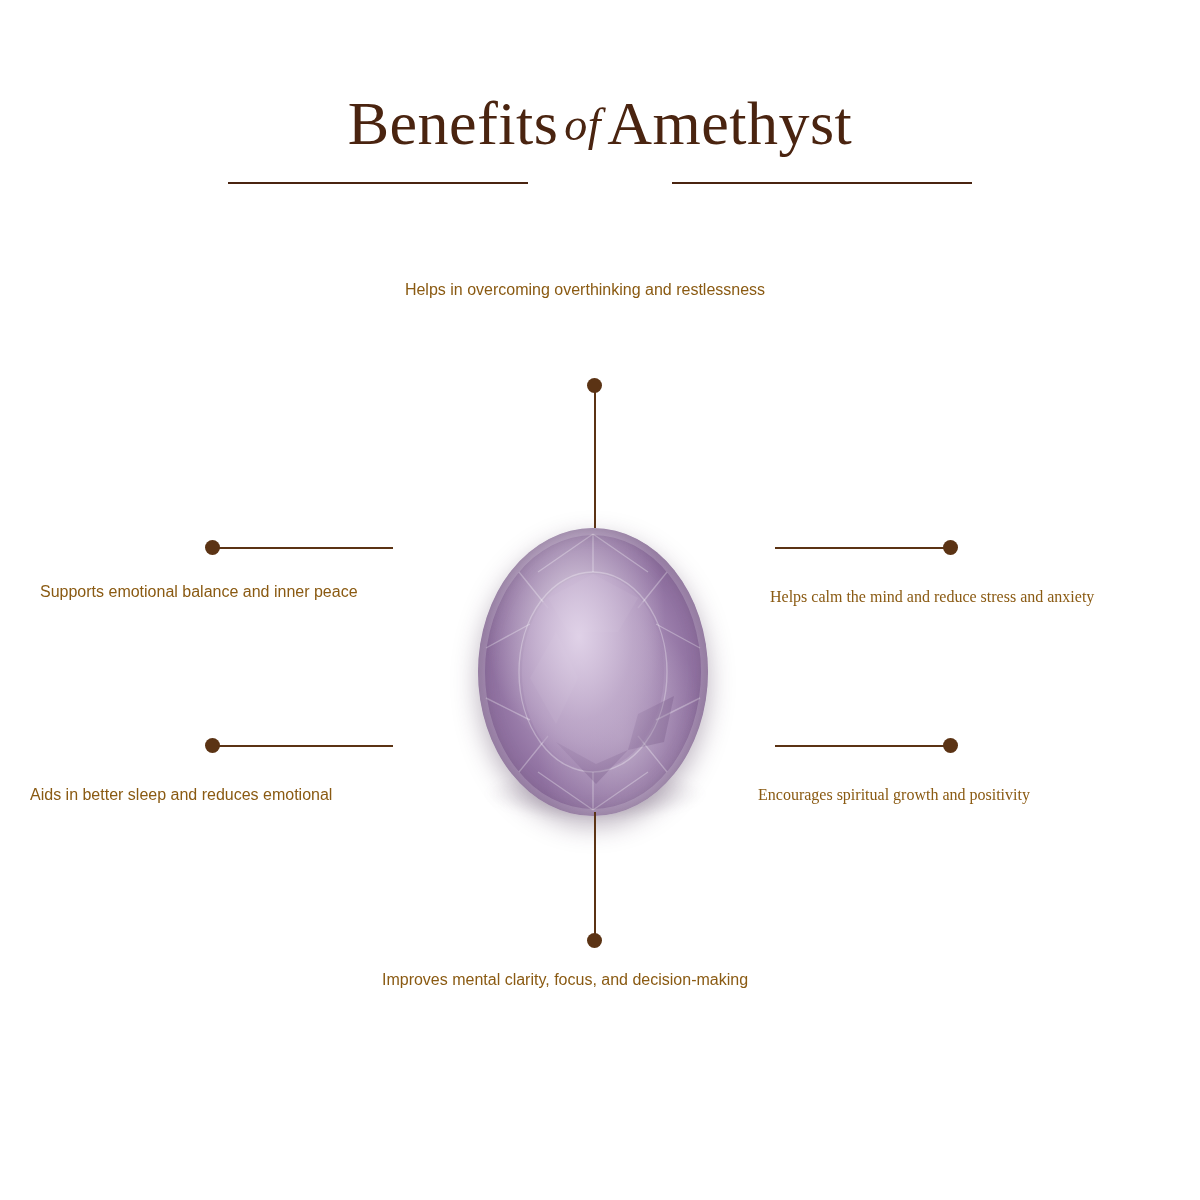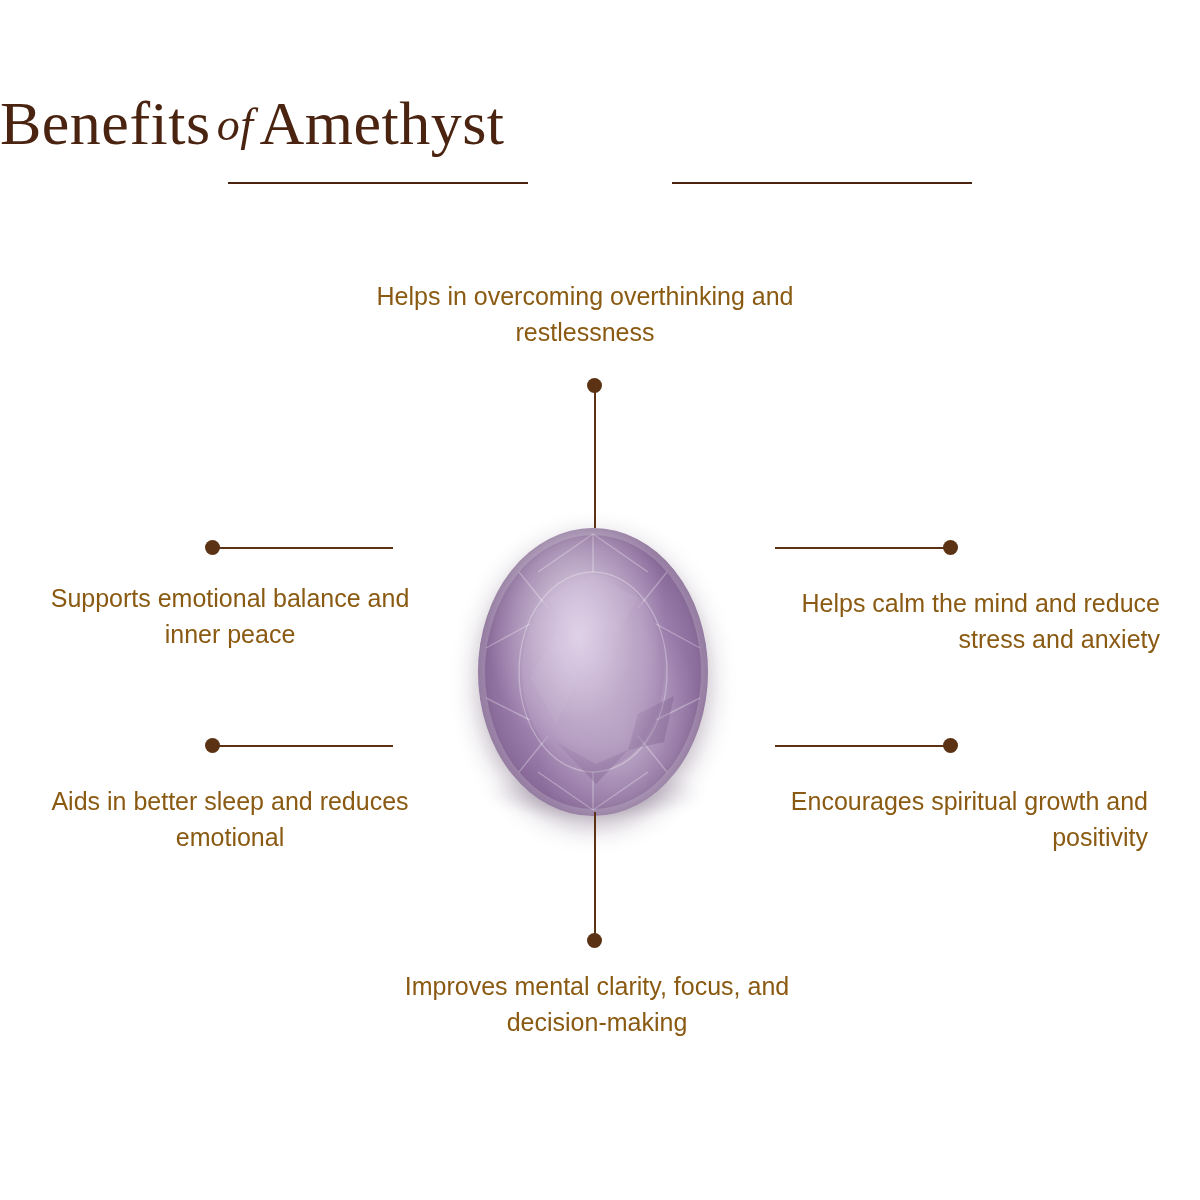--- a/index.html
+++ b/index.html
@@ -14,20 +14,21 @@
     font-family: "Liberation Sans", sans-serif;
     overflow: hidden;
   }
 
   
   .title-wrap {
     position: absolute;
     top: 88px;
     left: 0;
     width: 1200px;
+    text-align: center;
   }
   .title {
     font-family: "Liberation Serif", serif;
     font-size: 62px;
     color: #4a2410;
     letter-spacing: 0.5px;
     white-space: nowrap;
     display: inline-block;
   }
   .title .of {
@@ -110,30 +111,30 @@
     width: 15px;
     height: 15px;
     border-radius: 50%;
     background: #5b3314;
   }
 
   
   .benefit {
     position: absolute;
     color: #8a5a12;
-    font-size: 25px;
+    font-size: 16px;
     line-height: 1.45;
     font-family: "Liberation Sans", sans-serif;
   }
   .benefit.center { text-align: center; }
-  .benefit.left   { text-align: center; }
-  .benefit.right  { text-align: right; }
+  .benefit.left   { text-align: left; }
+  .benefit.right  { text-align: left; font-family: Liberation Serif, serif; }
 
   #b-top    { left: 340px;  top: 278px; width: 490px; }
-  #b-bottom { left: 352px;  top: 968px; width: 490px; }
+  #b-bottom { left: 320px;  top: 968px; width: 490px; }
   #b-left1  { left: 40px;   top: 580px; width: 380px; }
   #b-left2  { left: 30px;   top: 783px; width: 400px; }
   #b-right1 { left: 770px;  top: 585px; width: 390px; }
   #b-right2 { left: 758px;  top: 783px; width: 390px; }
 </style>
 </head>
 <body>
 
 <div class="title-wrap">
   <span class="title"><span>Benefits</span><span class="of">of</span><span>Amethyst</span></span>

